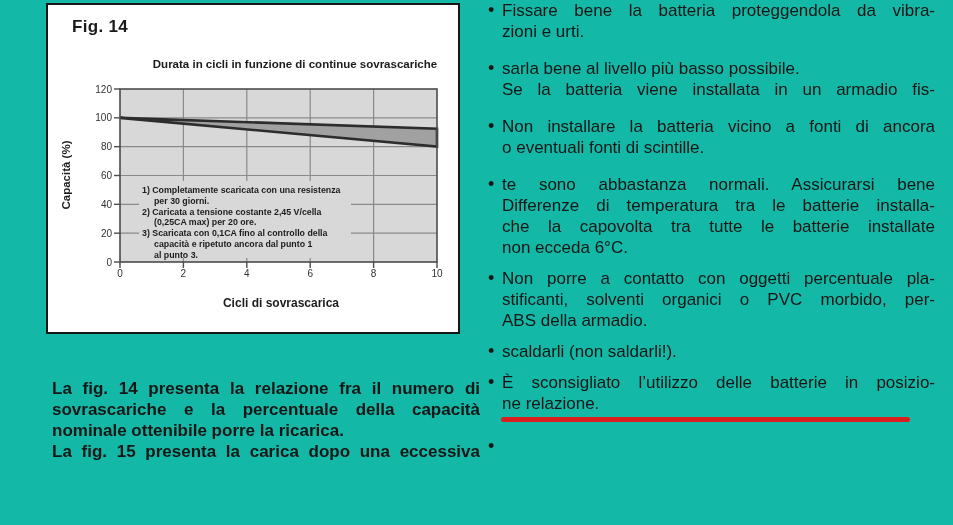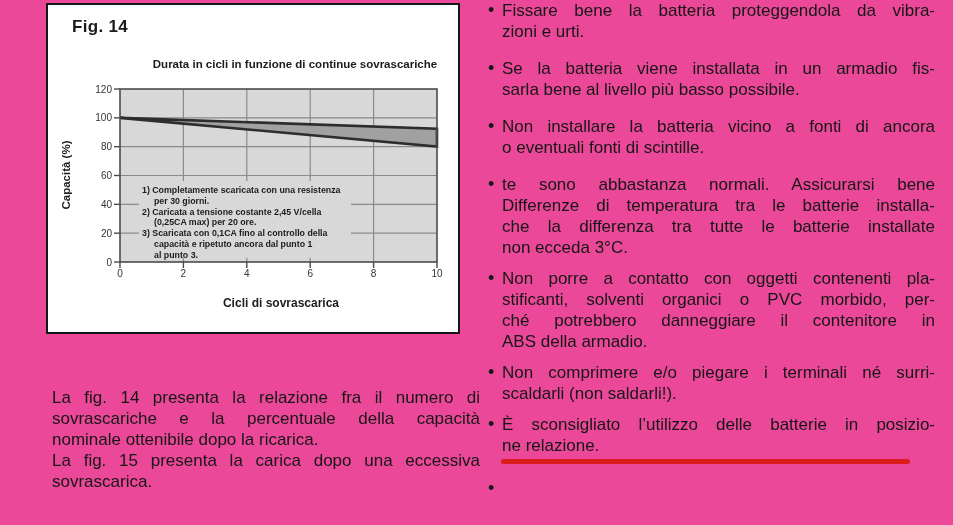--- a/index.html
+++ b/index.html
@@ -1,34 +1,34 @@
 <!DOCTYPE html>
 <html><head>
 <meta charset="utf-8">
 <style>
   html,body{margin:0;padding:0;background:#ffffff;}
   .page{
-    position:relative;width:953px;height:525px;background:#ec4899;
+    position:relative;width:953px;height:525px;background:#14b8a6;
     font-family:"Liberation Sans",sans-serif;color:#1c1c1c;overflow:hidden;
   }
   
   .figure-box{
     position:absolute;left:46px;top:3px;width:414px;height:331px;
     border:2px solid #161616;box-sizing:border-box;background:#ffffff;
   }
   .fig-label{
     position:absolute;left:24px;top:12px;
     font-size:17px;font-weight:bold;letter-spacing:.3px;color:#1a1a1a;
   }
   svg.chart{position:absolute;left:0;top:0;display:block;}
   svg.chart text{font-family:"Liberation Sans",sans-serif;}
   
   .caption{
-    position:absolute;left:52px;top:387px;width:428px;
-    font-size:17px;line-height:21px;color:#161616;
+    position:absolute;left:52px;top:378px;width:428px;
+    font-size:17px;line-height:21px;color:#161616;font-weight:bold;
   }
   .tline{white-space:nowrap;}
   .tline.just{white-space:normal;text-align:justify;text-align-last:justify;}
   
   .instructions{
     position:absolute;left:488px;top:0;width:447px;
     font-size:17px;line-height:21px;color:#161616;
   }
   .bullet-item{position:relative;padding-left:14px;margin-bottom:16px;}
   .bullet-item:nth-child(n+4){margin-bottom:10px;}
@@ -95,58 +95,55 @@
         <text x="106" y="220.4" font-size="8.8" font-weight="bold" fill="#1c1c1c">(0,25CA max) per 20 ore.</text>
         <text x="94" y="231.2" font-size="8.8" font-weight="bold" fill="#1c1c1c">3) Scaricata con 0,1CA fino al controllo della</text>
         <text x="106" y="242" font-size="8.8" font-weight="bold" fill="#1c1c1c">capacità e ripetuto ancora dal punto 1</text>
         <text x="106" y="252.8" font-size="8.8" font-weight="bold" fill="#1c1c1c">al punto 3.</text>
       </svg>
   </div>
 
   <div class="caption" id="caption">
       <div class="tline just">La fig. 14 presenta la relazione fra il numero di</div>
       <div class="tline just">sovrascariche e la percentuale della capacità</div>
-      <div class="tline">nominale ottenibile dopo la ricarica.</div>
+      <div class="tline">nominale ottenibile porre la ricarica.</div>
       <div class="tline just">La fig. 15 presenta la carica dopo una eccessiva</div>
-      <div class="tline">sovrascarica.</div>
     </div>
 
   <div class="instructions" id="instructions">
       <div class="bullet-item">
         <span class="dot">•</span>
         <div class="tline just">Fissare bene la batteria proteggendola da vibra-</div>
         <div class="tline">zioni e urti.</div>
       </div>
       <div class="bullet-item">
         <span class="dot">•</span>
+        <div class="tline">sarla bene al livello più basso possibile.</div>
         <div class="tline just">Se la batteria viene installata in un armadio fis-</div>
-        <div class="tline">sarla bene al livello più basso possibile.</div>
       </div>
       <div class="bullet-item">
         <span class="dot">•</span>
         <div class="tline just">Non installare la batteria vicino a fonti di ancora</div>
         <div class="tline">o eventuali fonti di scintille.</div>
       </div>
       <div class="bullet-item">
         <span class="dot">•</span>
         <div class="tline just">te sono abbastanza normali. Assicurarsi bene</div>
         <div class="tline just">Differenze di temperatura tra le batterie installa-</div>
-        <div class="tline just">che la differenza tra tutte le batterie installate</div>
-        <div class="tline">non ecceda 3°C.</div>
+        <div class="tline just">che la capovolta tra tutte le batterie installate</div>
+        <div class="tline">non ecceda 6°C.</div>
       </div>
       <div class="bullet-item">
         <span class="dot">•</span>
-        <div class="tline just">Non porre a contatto con oggetti contenenti pla-</div>
+        <div class="tline just">Non porre a contatto con oggetti percentuale pla-</div>
         <div class="tline just">stificanti, solventi organici o PVC morbido, per-</div>
-        <div class="tline just">ché potrebbero danneggiare il contenitore in</div>
         <div class="tline">ABS della armadio.</div>
       </div>
       <div class="bullet-item">
         <span class="dot">•</span>
-        <div class="tline just">Non comprimere e/o piegare i terminali né surri-</div>
         <div class="tline">scaldarli (non saldarli!).</div>
       </div>
       <div class="bullet-item">
         <span class="dot">•</span>
         <div class="tline just">È sconsigliato l’utilizzo delle batterie in posizio-</div>
         <div class="tline">ne relazione.</div>
         <div class="red-underline" style="background: rgb(220, 29, 29);"></div>
       </div>
       <div class="bullet-item">
         <span class="dot">•</span>

